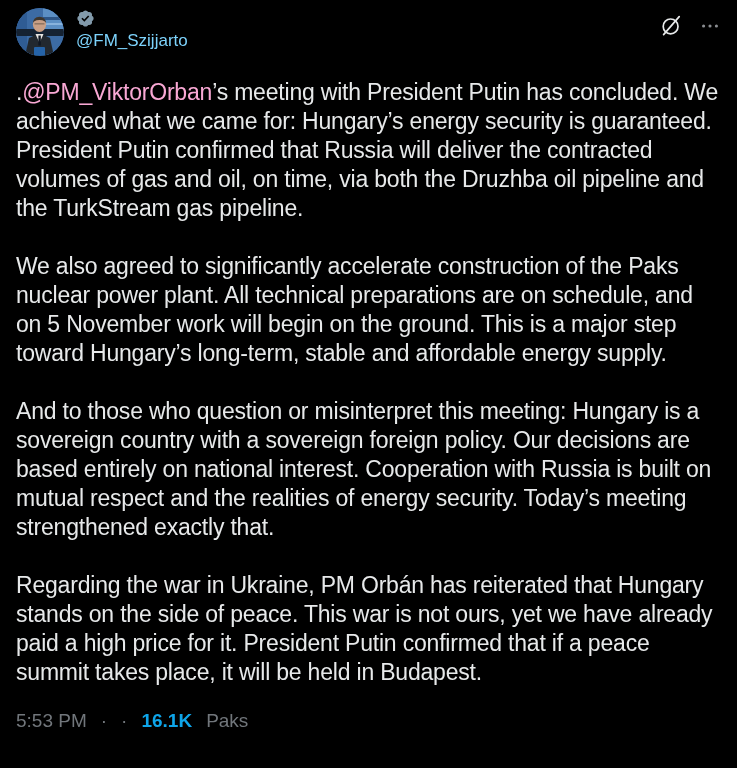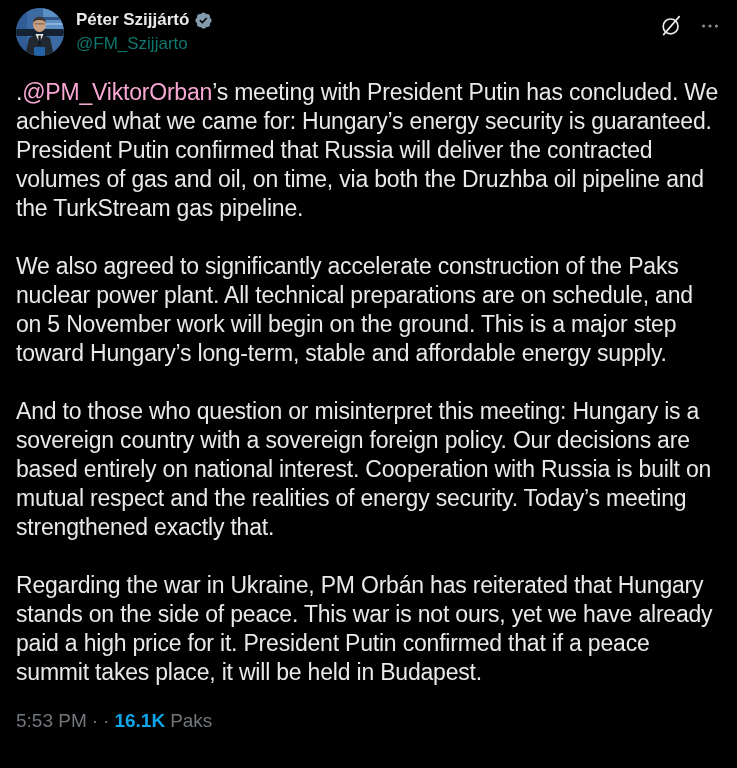--- a/index.html
+++ b/index.html
@@ -49,21 +49,21 @@
     font-weight: 700;
     color: #e7e9ea;
     line-height: 22px;
     cursor: pointer;
     white-space: nowrap;
   }
   .badge { display: inline-flex; align-items: center; cursor: pointer; }
   .badge svg { width: 19px; height: 19px; }
   .author-handle {
     font-size: 17px;
-    color: #0f766e;
+    color: #7dd3fc;
     line-height: 21px;
     margin-top: 2px;
     cursor: pointer;
   }
   .header-actions {
     display: flex;
     align-items: center;
     gap: 16px;
     padding-top: 6px;
     flex: none;
@@ -93,21 +93,21 @@
   .mention {
     color: #f9a8d4;
     text-decoration: none;
     cursor: pointer;
   }
   
   .tweet-footer {
     margin-top: 22px;
     display: flex;
     align-items: baseline;
-    gap: 5px;
+    gap: 14px;
     font-size: 19px;
     line-height: 24px;
     color: #71767b;
     white-space: nowrap;
   }
   .views-count {
     color: #0ea5e9;
     font-weight: 700;
   }
 </style>
@@ -138,21 +138,20 @@
             <ellipse cx="23.5" cy="16.5" rx="6.6" ry="7.6" fill="#c99f85"></ellipse>
             <path d="M16.8 16.5 Q16.8 8.8 23.5 8.8 Q30.2 8.8 30.2 16.5 Q30.2 12.2 23.5 12 Q16.8 12.2 16.8 16.5 Z" fill="#3c362f"></path>
             <rect x="18.5" y="15.3" width="10" height="1.1" fill="#5a4b3e" opacity="0.7"></rect>
             <rect x="18" y="39" width="11" height="9" rx="1" fill="#2563a8"></rect>
           </g>
         </svg>
       </div>
 
       <div class="author-block">
         <div class="name-row">
-          <span class="author-name">Péter Szijjártó</span>
           <span class="badge">
             <svg viewBox="0 0 24 24" aria-hidden="true">
               <path fill="#829aab" d="M22.25 12c0-1.43-.88-2.67-2.19-3.34.46-1.39.2-2.9-.81-3.91s-2.52-1.27-3.91-.81c-.66-1.31-1.91-2.19-3.34-2.19s-2.67.88-3.33 2.19c-1.4-.46-2.91-.2-3.92.81s-1.26 2.52-.8 3.91c-1.31.67-2.2 1.91-2.2 3.34s.89 2.67 2.2 3.34c-.46 1.39-.21 2.9.8 3.91s2.52 1.26 3.91.81c.67 1.31 1.91 2.19 3.34 2.19s2.68-.88 3.34-2.19c1.39.45 2.9.2 3.91-.81s1.27-2.52.81-3.91c1.31-.67 2.19-1.91 2.19-3.34zm-11.71 4.2L6.8 12.46l1.41-1.42 2.26 2.26 4.8-5.23 1.47 1.36-6.2 6.77z"></path>
             </svg>
           </span>
         </div>
         <div class="author-handle">@FM_Szijjarto</div>
       </div>
 
       <div class="header-actions">

